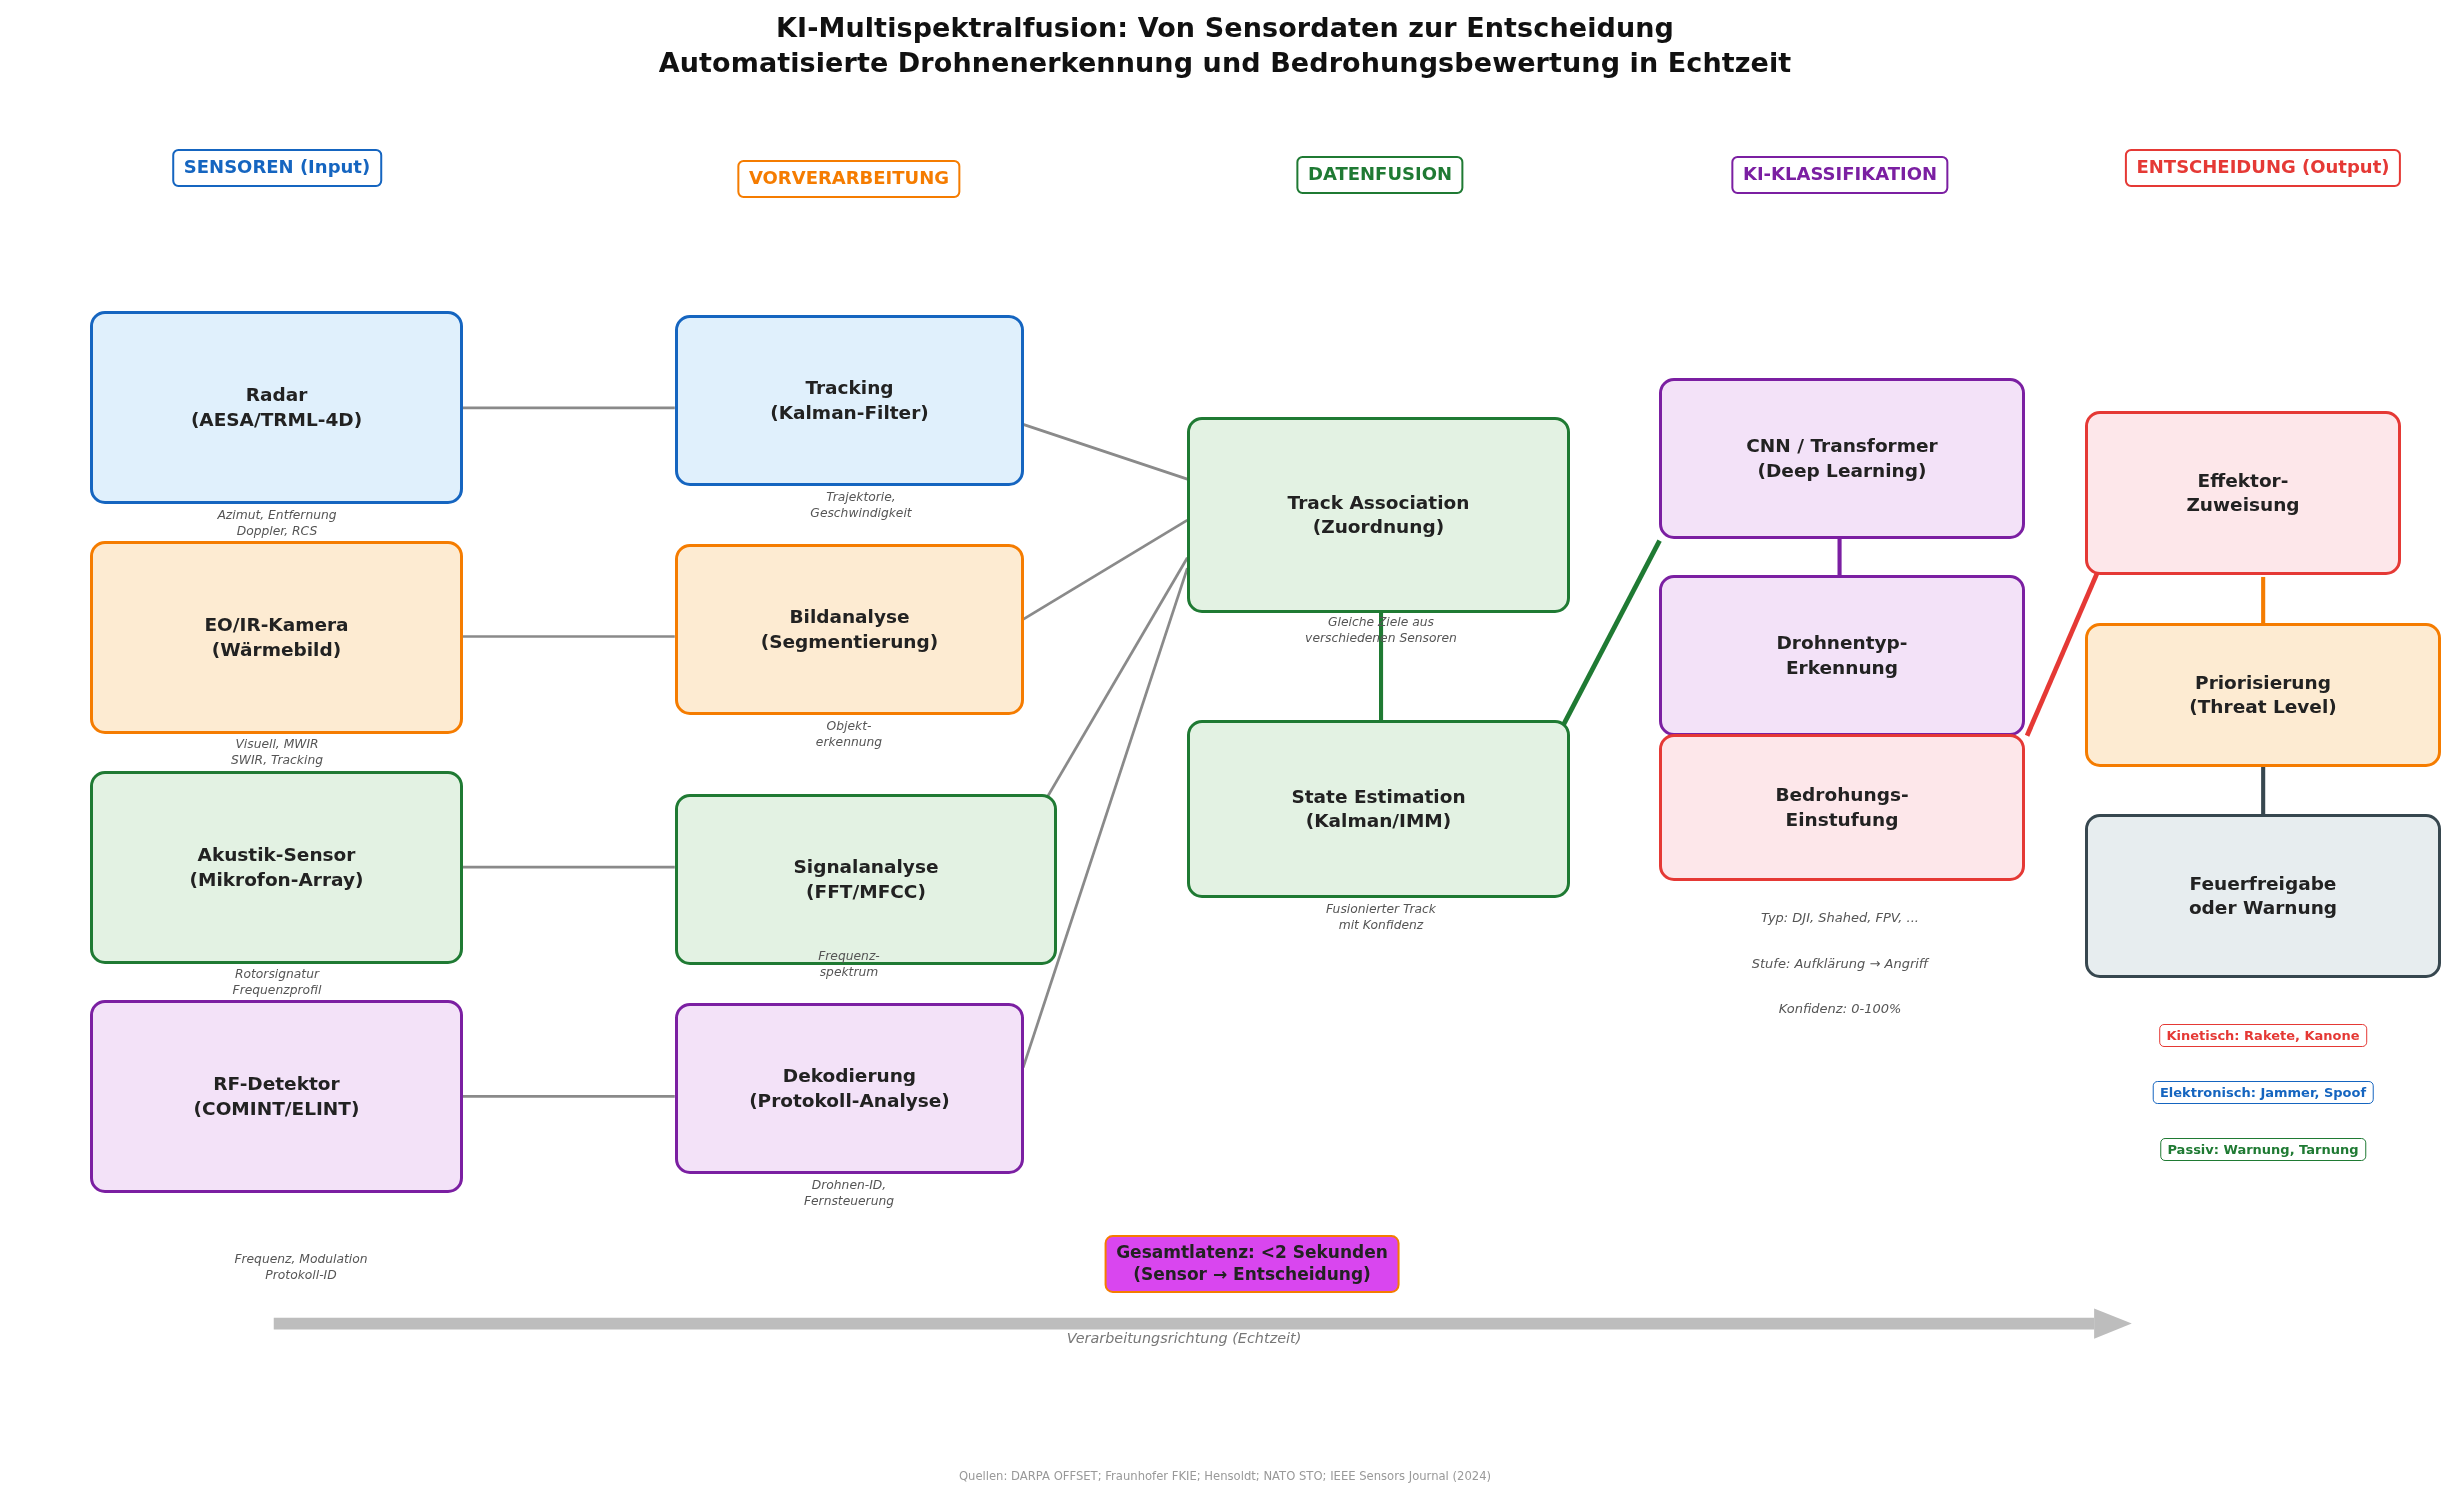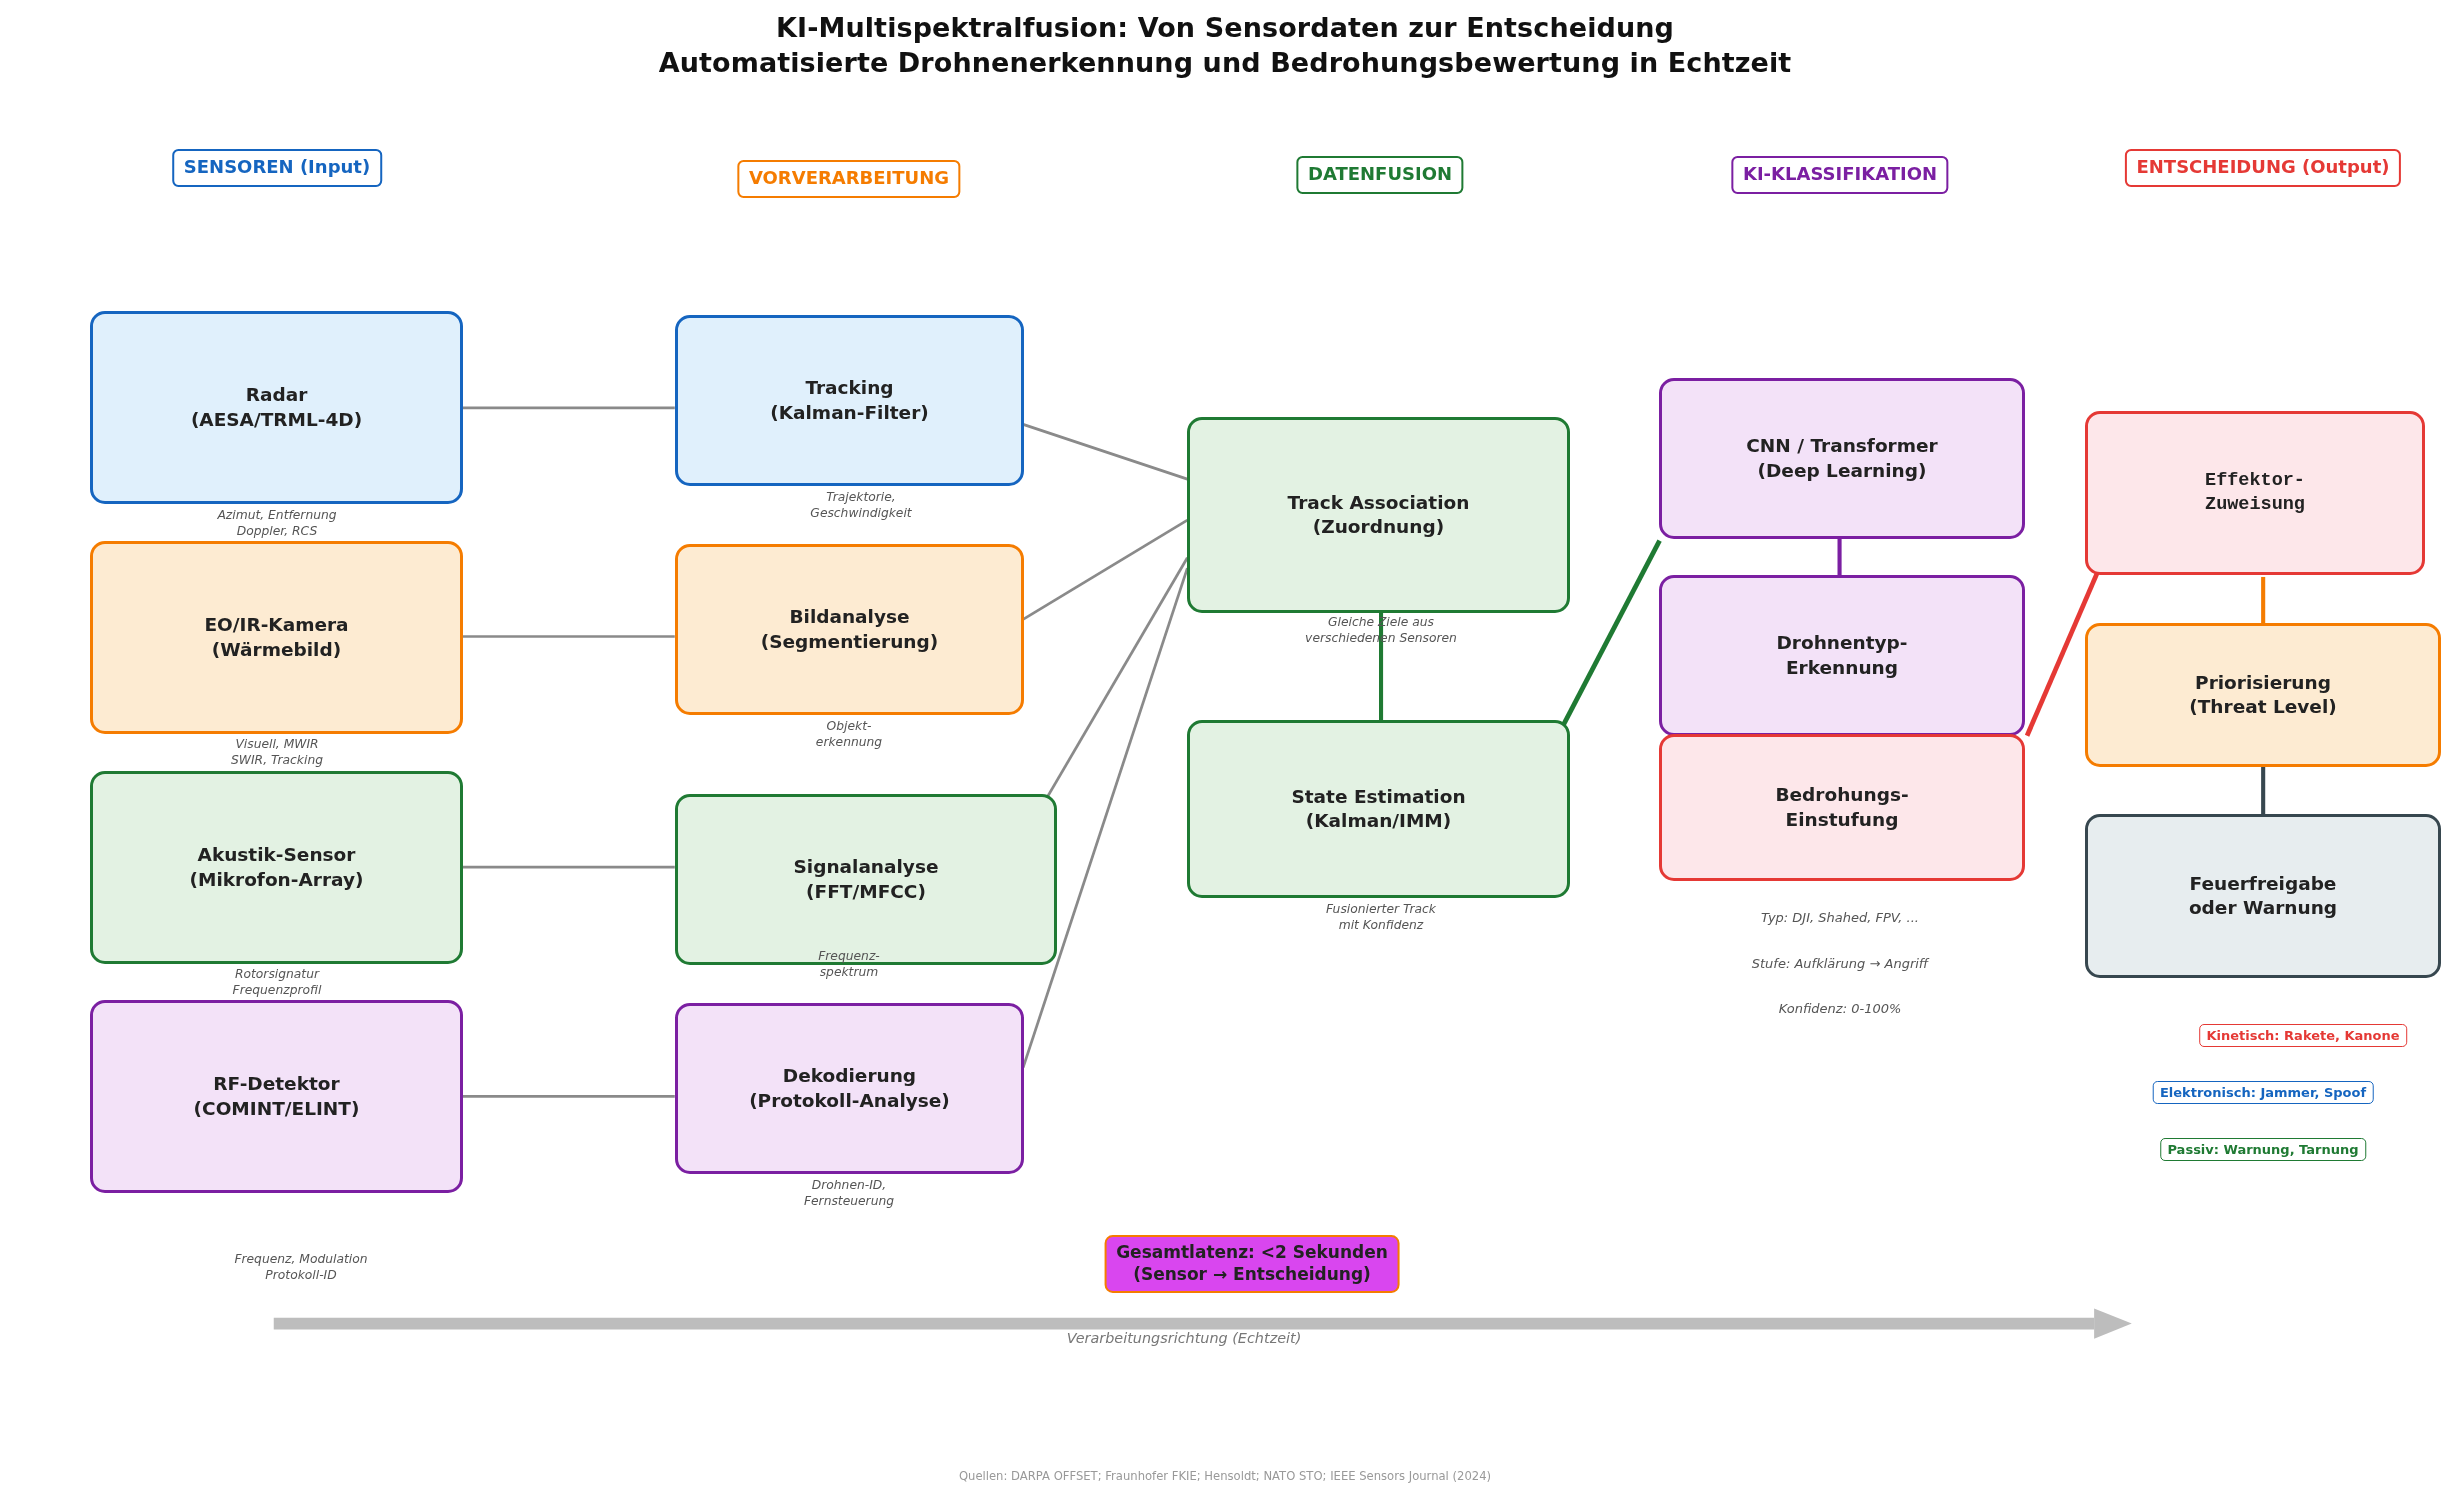--- a/index.html
+++ b/index.html
@@ -60,21 +60,21 @@
     white-space:nowrap;z-index:5;
   }
 
   
   .pill{
     position:absolute;transform:translateX(-50%);
     border:1.4px solid;border-radius:4.8px;background:#fff;
     padding:2.7px 6.2px 3.4px 6.2px;font-weight:bold;font-size:13px;
     white-space:nowrap;z-index:5;
   }
-  .p-red  {border-color:#E53935;color:#E53935;margin-left:40px;}
+  .p-red  {border-color:#E53935;color:#E53935;}
   .p-blue {border-color:#1565C0;color:#1565C0;}
   .p-green{border-color:#1F7A33;color:#1F7A33;}
 
   
   #latency{
     position:absolute;transform:translateX(-50%);
     border:2.1px solid #F57C00;border-radius:8.2px;background:#d946ef;
     padding:4.8px 9.6px 6.2px 9.6px;text-align:center;
     font-weight:bold;font-size:17px;line-height:1.28;color:#222;
     white-space:pre-line;z-index:6;
@@ -224,21 +224,21 @@
 
   <div class="node n-red" style="left:1659px;top:734px;width:366px;height:147px;">
     <span>Bedrohungs-
 Einstufung</span>
     </div>
 
   <div class="anno" style="left:1840px;top:910px;">Typ: DJI, Shahed, FPV, ...</div>
   <div class="anno" style="left:1840px;top:956px;">Stufe: Aufklärung → Angriff</div>
   <div class="anno" style="left:1840px;top:1001px;">Konfidenz: 0-100%</div>
 
-  <div class="node n-red" style="left:2085px;top:411px;width:340px;height:164px;font-family:Liberation Mono, monospace;">
+  <div class="node n-red" style="left:2085px;top:411px;width:316px;height:164px;">
     <span>Effektor-
 Zuweisung</span>
     </div>
 
   <div class="node n-orange" style="left:2085px;top:623px;width:356px;height:144px;">
     <span>Priorisierung
 (Threat Level)</span>
     </div>
 
   <div class="node n-gray" style="left:2085px;top:814px;width:356px;height:164px;">

